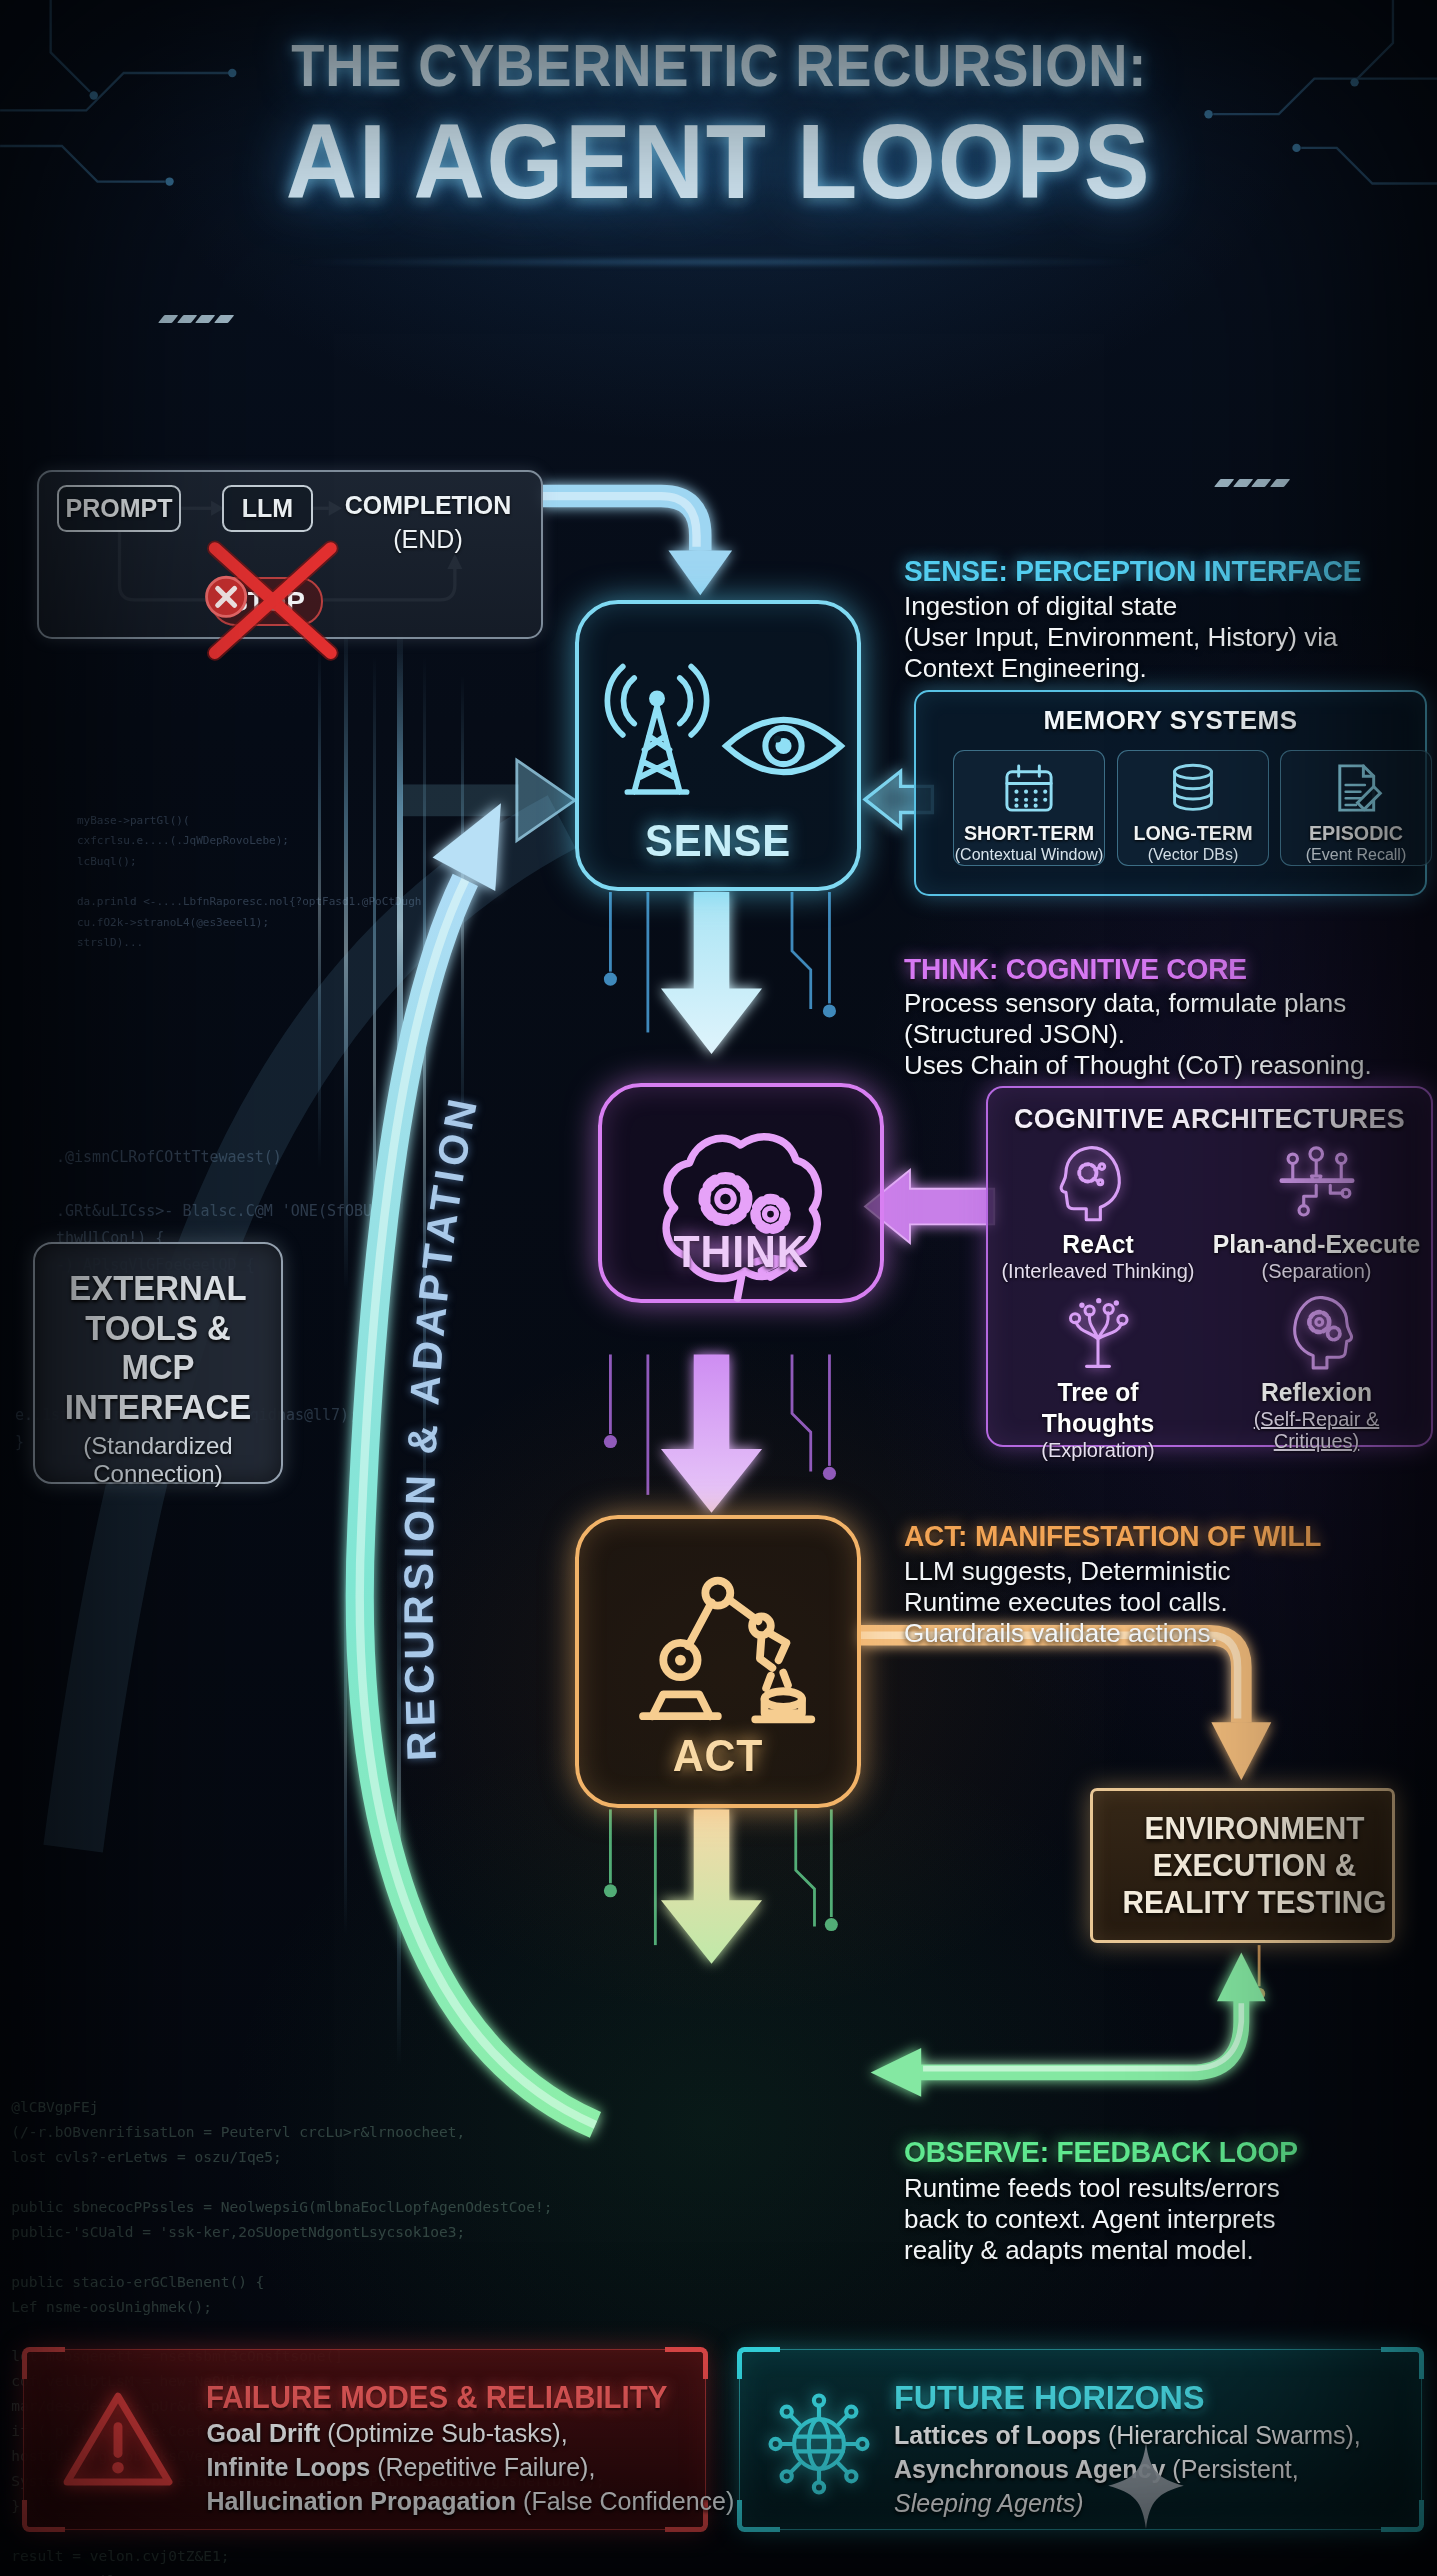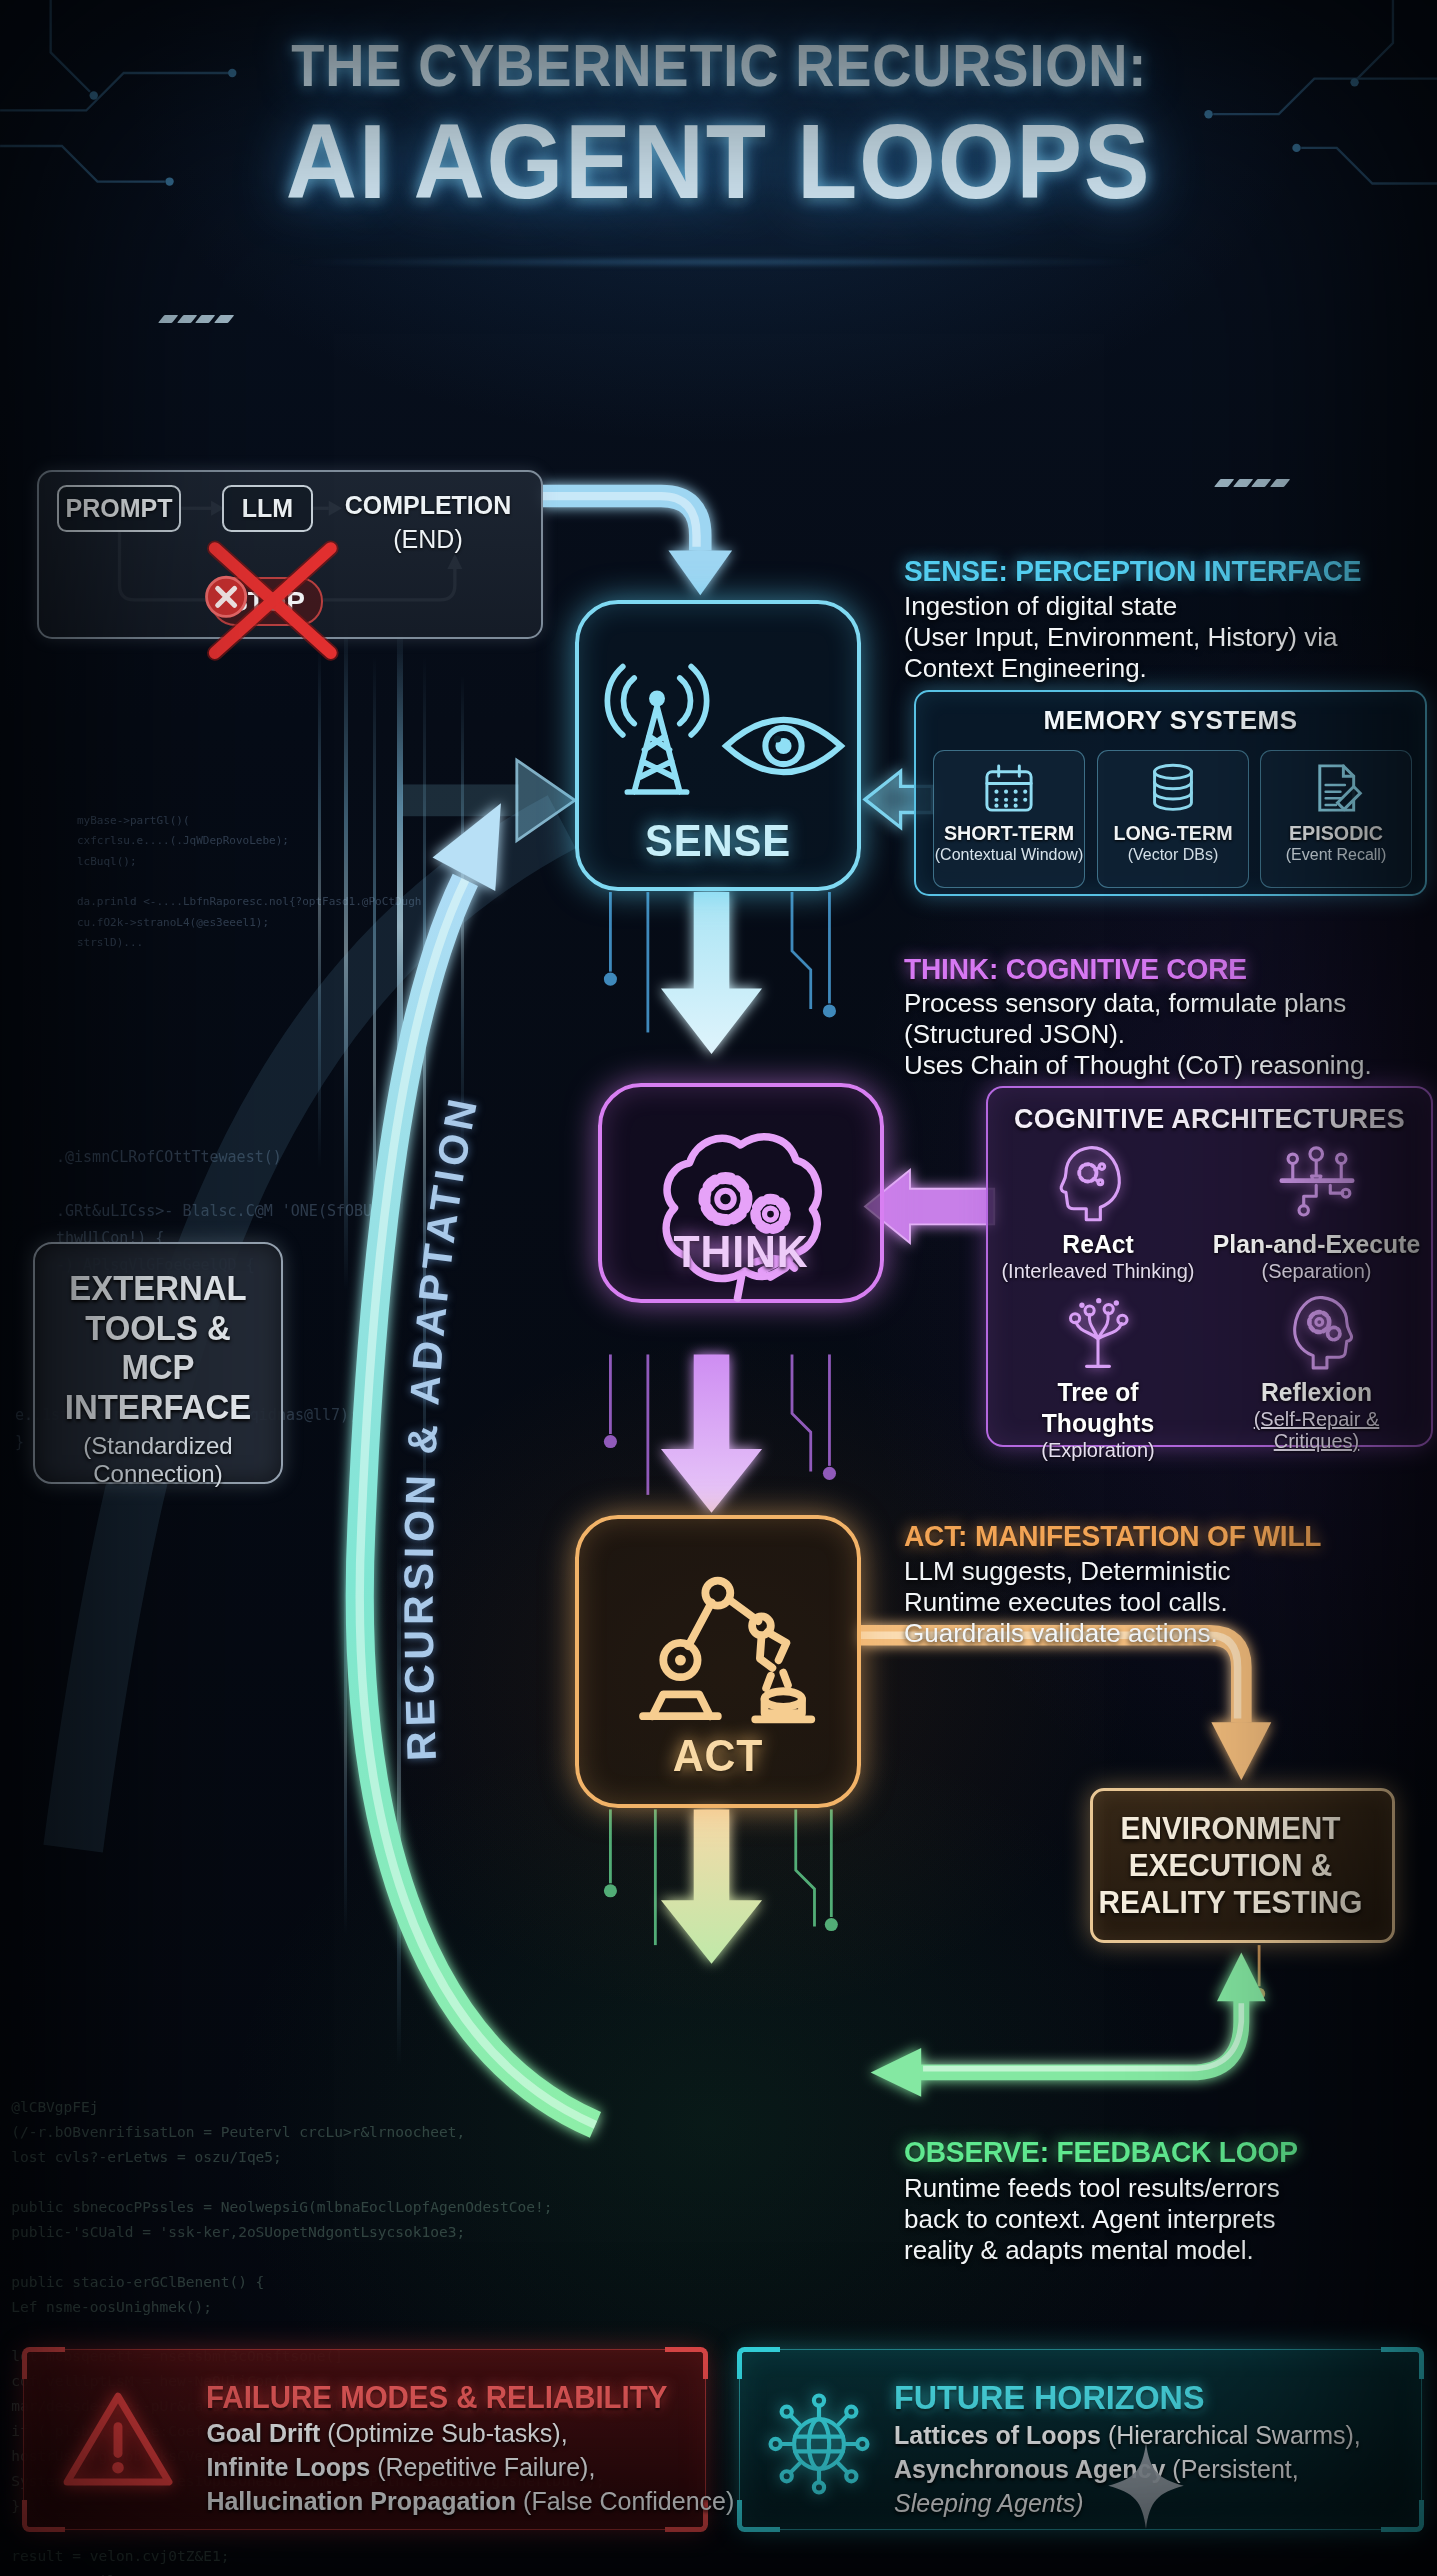--- a/index.html
+++ b/index.html
@@ -73,46 +73,46 @@
   .h-act { color:#F2A455; text-shadow:0 0 15px rgba(242,164,85,.8), 0 1.9px 2.8px #000; }
   .h-obs { color:#5FE88F; text-shadow:0 0 15px rgba(95,232,143,.8), 0 1.9px 2.8px #000; }
   .sec-body { position:absolute; color:#F3F6F8; font-size:26px; line-height:1.2; white-space:pre-line;
     text-shadow:0 1.9px 5.6px rgba(0,0,0,.9); z-index:14; }
 
   
   .mem-panel { left:914px; top:690px; width:513px; height:206px; border:2.8px solid #58C2E4; border-radius:15px;
     background:rgba(10,28,44,.84); box-shadow:0 0 22.5px rgba(80,195,235,.4), inset 0 0 24px rgba(80,195,235,.12); z-index:12; }
   .mem-title { position:absolute; left:0; right:0; top:13px; text-align:center; color:#F2F7FA; font-weight:bold;
     font-size:26px; letter-spacing:0.5px; text-shadow:0 1.9px 3.7px rgba(0,0,0,.8); }
-  .mem-card { position:absolute; top:58px; width:152px; height:138px; border:1.9px solid rgba(110,190,220,.5);
-    border-radius:11.2px; background:rgba(18,38,58,.62); text-align:center; color:#F2F6F8; }
+  .mem-card { position:absolute; top:58px; width:152px; height:116px; border:1.9px solid rgba(110,190,220,.5);
+    border-radius:11.2px; background:rgba(18,38,58,.62); text-align:center; color:#F2F6F8;margin-left:20px; }
   .mem-name { margin-top:71px; font-size:19.7px; font-weight:bold; text-shadow:0 0.9px 2.8px #000; }
   .mem-detail { font-size:16px; color:#D8E4EC; margin-top:0.9px; }
   .mem-icon { position:absolute; left:50%; top:9.4px; transform:translateX(-50%); color:#8FDCF2; }
 
   .cog-panel { left:986px; top:1086px; width:447px; height:361px; border:2.8px solid #B568E0; border-radius:17px;
     background:rgba(38,24,58,.82); box-shadow:0 0 24px rgba(180,105,225,.45), inset 0 0 28px rgba(180,105,225,.12); z-index:12; }
   .cog-title { position:absolute; left:0; right:0; top:15px; text-align:center; color:#F4EFF8; font-weight:bold;
     font-size:28px; letter-spacing:0.3px; transform:scaleX(.96); text-shadow:0 1.9px 3.7px rgba(0,0,0,.8); }
   .cog-item { position:absolute; text-align:center; color:#fff; z-index:13; }
   .cog-name { font-size:26px; font-weight:bold; text-shadow:0 0.9px 3.7px #000; transform:scaleX(.95); }
   .cog-detail { font-size:20px; color:#E6DFF0; line-height:1.12; text-shadow:0 0.9px 2.8px #000; }
   .cog-icon { color:#D89FF5; filter:drop-shadow(0 0 5.6px rgba(215,140,245,.8)); }
 
   .ext-box { left:33px; top:1242px; width:250px; height:242px; border:2.8px solid #97A4B2; border-radius:19px;
     background:rgba(38,46,58,.92); box-shadow:0 0 20.6px rgba(170,190,210,.28), inset 0 0 22.5px rgba(0,0,0,.5);
     text-align:center; z-index:12; }
   .ext-title { margin-top:24px; font-size:35px; font-weight:bold; color:#E9EEF3; line-height:1.13; white-space:pre-line;
     transform:scaleX(.94); text-shadow:0 1.9px 3.7px #000; }
   .ext-sub { margin-top:5.6px; font-size:24px; color:#DDE5EC; line-height:1.18; white-space:pre-line; text-shadow:0 1.9px 3.7px #000; }
 
-  .env-box { left:1090px; top:1788px; width:305px; height:155px; border:3.3px solid #E9C795; border-radius:14px;
+  .env-box { left:1090px; top:1788px; width:305px; height:155px; border:3.3px solid #E9C795; border-radius:7px;
     background:linear-gradient(180deg, rgba(58,42,24,.93), rgba(40,28,16,.93));
     box-shadow:0 0 26px rgba(240,190,120,.45), inset 0 0 20.6px rgba(240,190,120,.12);
-    display:flex; align-items:center; justify-content:flex-start; z-index:12; }
+    display:flex; align-items:center; justify-content:flex-end; z-index:12; }
   .env-text { font-size:31px; font-weight:bold; color:#F6EEDE; text-align:center; line-height:1.2; white-space:pre-line;
     transform:scaleX(.96); text-shadow:0 1.9px 4.7px rgba(0,0,0,.85); }
 
   
   .bpanel { position:absolute; top:2349px; height:181px; border-radius:9.4px; z-index:12; }
   .fail { left:23.4px; width:683px; color:#E04848; border:1.9px solid rgba(224,72,72,.55);
     background:linear-gradient(180deg, rgba(70,16,18,.93), rgba(48,10,12,.93));
     box-shadow:0 0 26px rgba(220,60,60,.38), inset 0 0 30px rgba(220,60,60,.12); }
   .fut { left:739px; width:683px; color:#35D8E2; border:1.9px solid rgba(60,220,230,.55);
     background:linear-gradient(180deg, rgba(8,48,54,.93), rgba(6,32,38,.93));

